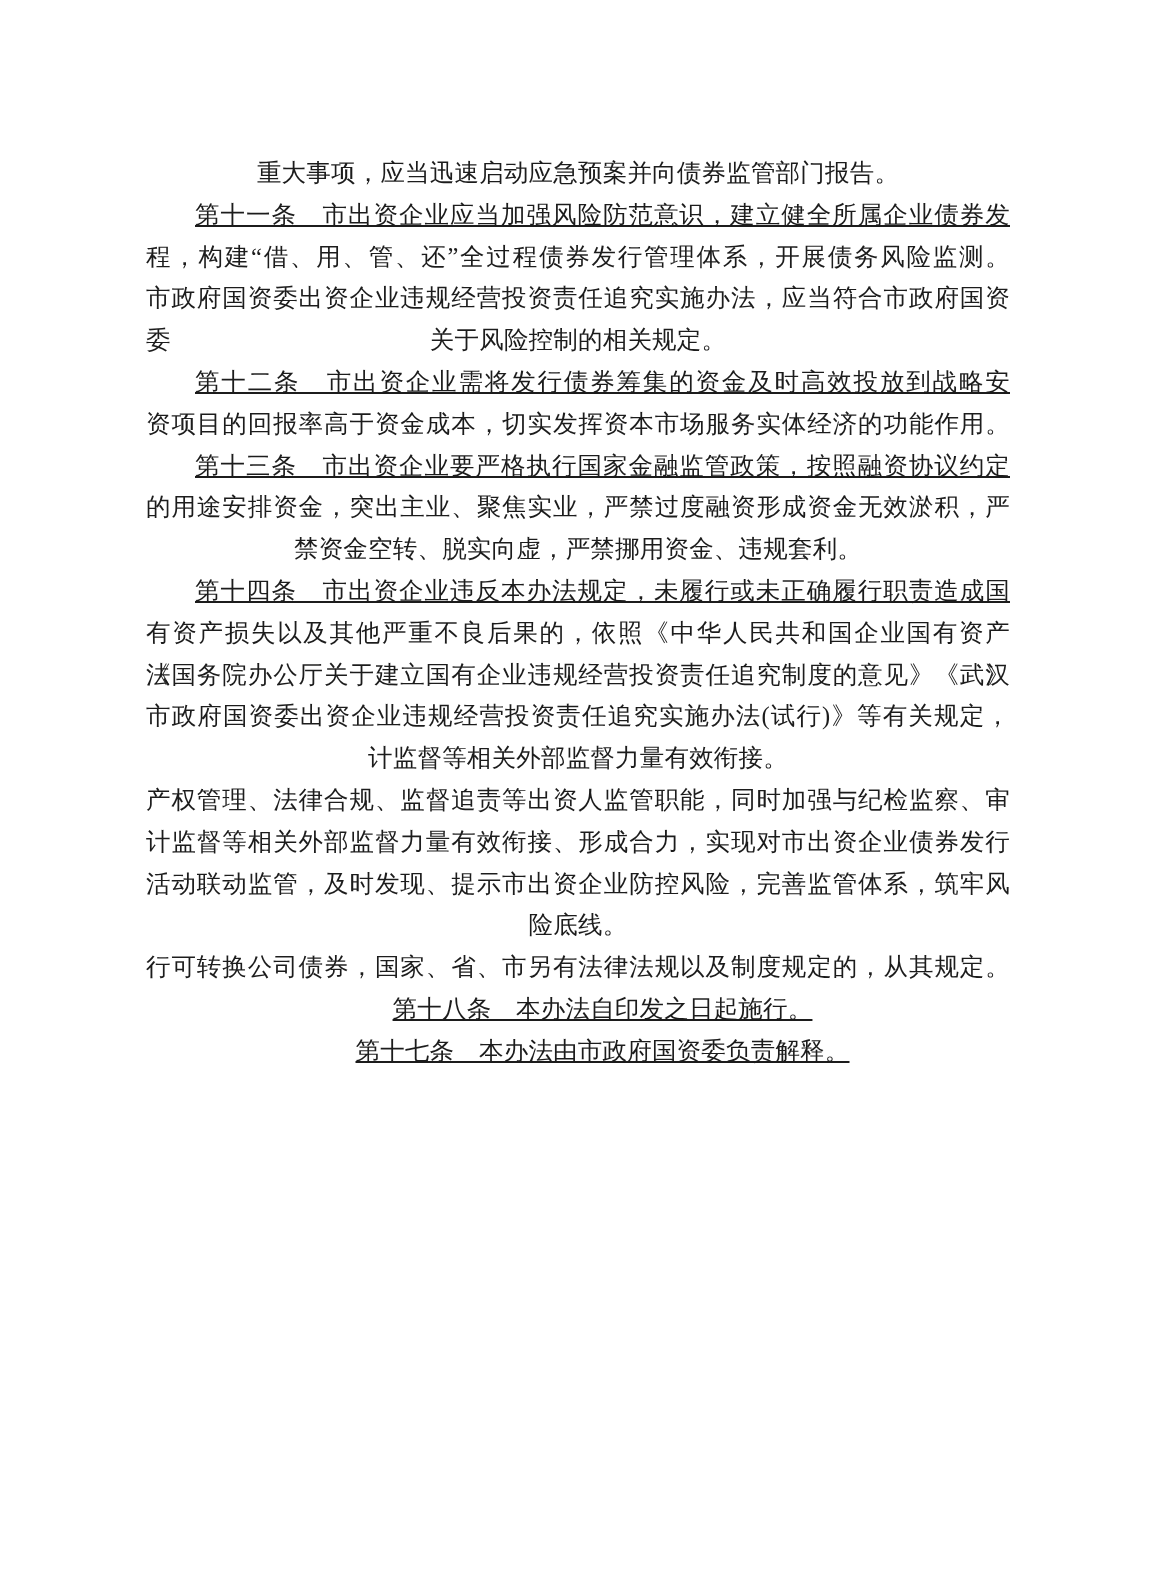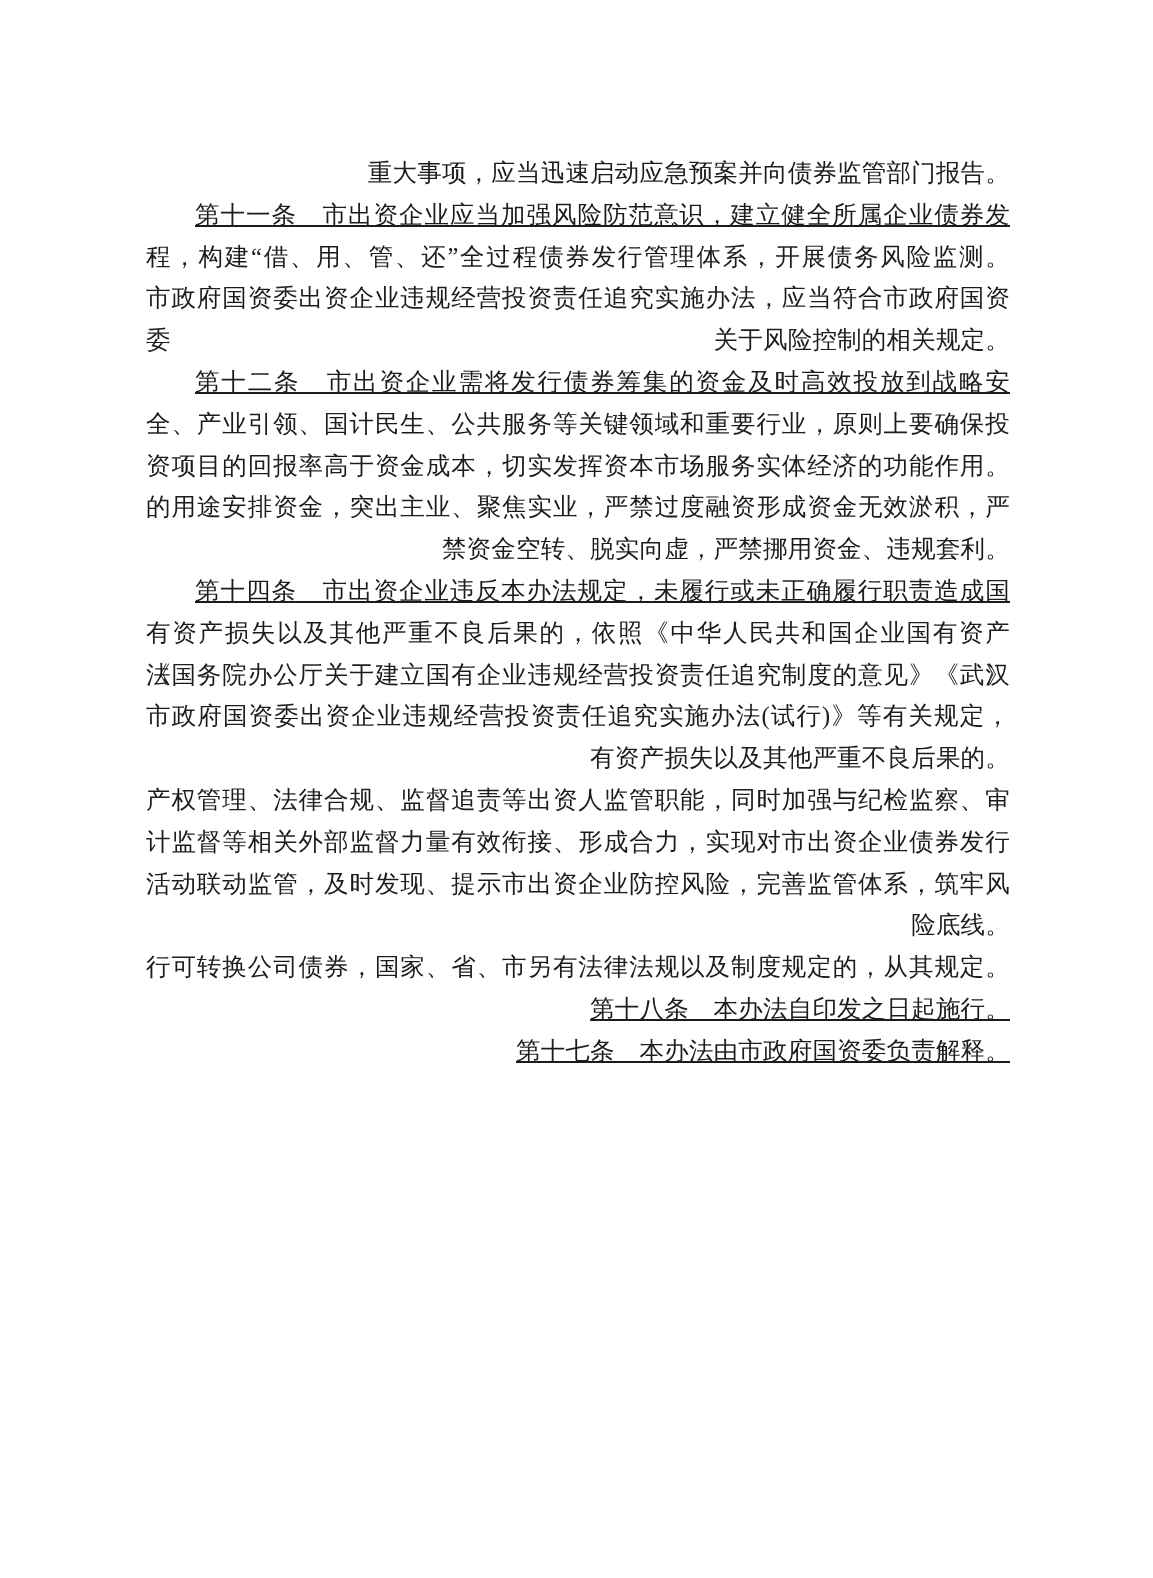--- a/index.html
+++ b/index.html
@@ -20,21 +20,21 @@
     position: absolute;
     left: 146px;
     top: 152px;
     width: 864px;
   }
   .line {
     font-size: 24.5px;
     line-height: 41.8px;
     height: 41.8px;
     white-space: normal;
-    text-align: right;
+    text-align: center;
     letter-spacing: 0.2px;
   }
   .line.just {
     text-align: justify;
     text-align-last: justify;
     text-justify: inter-character;
   }
   .line.ind {
     text-indent: 49px;
     text-decoration: underline;
@@ -44,29 +44,29 @@
 <body>
 
 <div class="page">
   <div class="textblock" id="textblock">
       <div class="line">重大事项，应当迅速启动应急预案并向债券监管部门报告。</div>
       <div class="line ind just">第十一条　市出资企业应当加强风险防范意识，建立健全所属企业债券发</div>
       <div class="line just">程，构建“借、用、管、还”全过程债券发行管理体系，开展债务风险监测。</div>
       <div class="line just">市政府国资委出资企业违规经营投资责任追究实施办法，应当符合市政府国资委</div>
       <div class="line">关于风险控制的相关规定。</div>
       <div class="line ind just">第十二条　市出资企业需将发行债券筹集的资金及时高效投放到战略安</div>
-      <div class="line just">全、产业引领、国计民生、公共服务等关键领域和重要行业，原则上要确保投</div>
       <div class="line just">资项目的回报率高于资金成本，切实发挥资本市场服务实体经济的功能作用。</div>
+      <div class="line ind just">第十三条　市出资企业要严格执行国家金融监管政策，按照融资协议约定</div>
       <div class="line just">的用途安排资金，突出主业、聚焦实业，严禁过度融资形成资金无效淤积，严</div>
       <div class="line">禁资金空转、脱实向虚，严禁挪用资金、违规套利。</div>
       <div class="line ind just">第十四条　市出资企业违反本办法规定，未履行或未正确履行职责造成国</div>
       <div class="line just">有资产损失以及其他严重不良后果的，依照《中华人民共和国企业国有资产法》</div>
       <div class="line just">《国务院办公厅关于建立国有企业违规经营投资责任追究制度的意见》《武汉</div>
       <div class="line just">市政府国资委出资企业违规经营投资责任追究实施办法(试行)》等有关规定，</div>
-      <div class="line">有资产损失以及其他严重不良后果的。</div>
+      <div class="line">计监督等相关外部监督力量有效衔接。</div>
       <div class="line just">产权管理、法律合规、监督追责等出资人监管职能，同时加强与纪检监察、审</div>
       <div class="line just">计监督等相关外部监督力量有效衔接、形成合力，实现对市出资企业债券发行</div>
       <div class="line just">活动联动监管，及时发现、提示市出资企业防控风险，完善监管体系，筑牢风</div>
       <div class="line">险底线。</div>
       <div class="line just">行可转换公司债券，国家、省、市另有法律法规以及制度规定的，从其规定。</div>
       <div class="line ind">第十八条　本办法自印发之日起施行。</div>
       <div class="line ind">第十七条　本办法由市政府国资委负责解释。</div>
     </div>
 </div>
 

